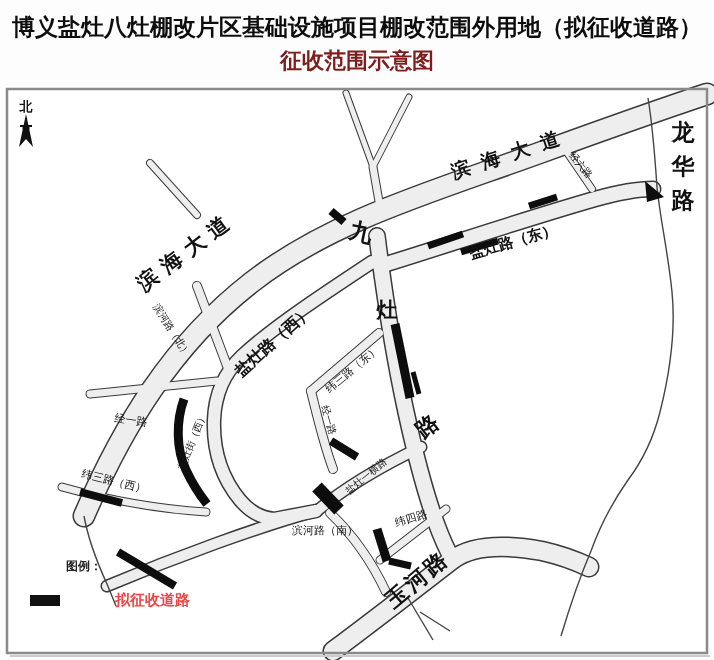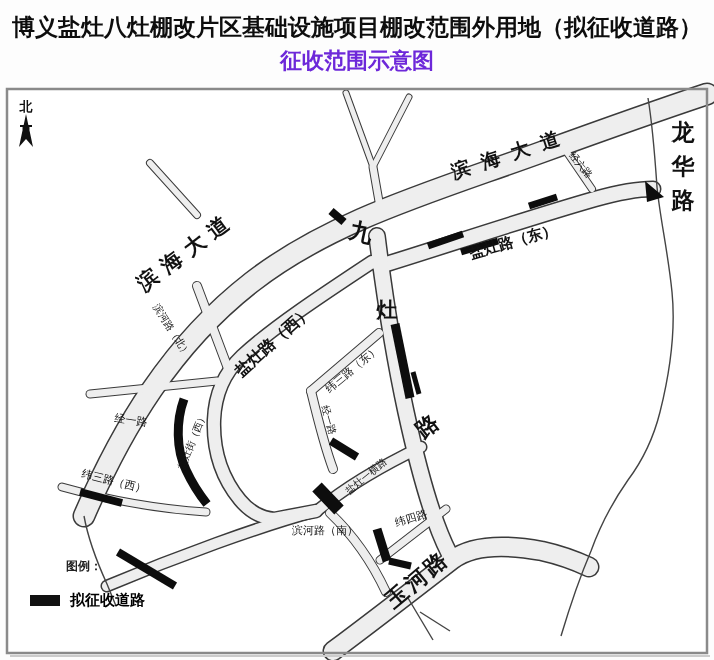--- a/index.html
+++ b/index.html
@@ -6,28 +6,28 @@
   .page{
     position:relative;width:714px;height:660px;background:#fdfdfd;overflow:hidden;
     font-family:"DejaVu Sans","Liberation Sans",sans-serif;color:#111;
   }
   .title-line1{
     position:absolute;top:12px;left:0;right:0;text-align:center;
     font-size:23px;font-weight:bold;letter-spacing:0px;color:#0d0d0d;white-space:nowrap;
   }
   .title-line2{
     position:absolute;top:46px;left:0;right:0;text-align:center;
-    font-size:22px;font-weight:bold;color:#6d28d9;
+    font-size:22px;font-weight:bold;color:#7f1d1d;
   }
   .map-svg{position:absolute;top:0;left:0;}
   .legend{position:absolute;left:30px;top:558px;}
   .legend-heading{font-size:12px;font-weight:bold;color:#222;padding-left:36px;}
   .legend-row{display:flex;align-items:center;margin-top:16px;}
   .legend-swatch{width:30px;height:11px;background:#111;margin-right:10px;}
-  .legend-label{font-size:15px;font-weight:bold;color:#000000;}
+  .legend-label{font-size:15px;font-weight:bold;color:#ef4444;margin-left:45px;}
   text{font-family:"DejaVu Sans","Liberation Sans",sans-serif;}
 </style>
 </head>
 <body>
 
 <div class="page">
 
   <div class="title-line1">博义盐灶八灶棚改片区基础设施项目棚改范围外用地（拟征收道路）</div>
   <div class="title-line2">征收范围示意图</div>
 

